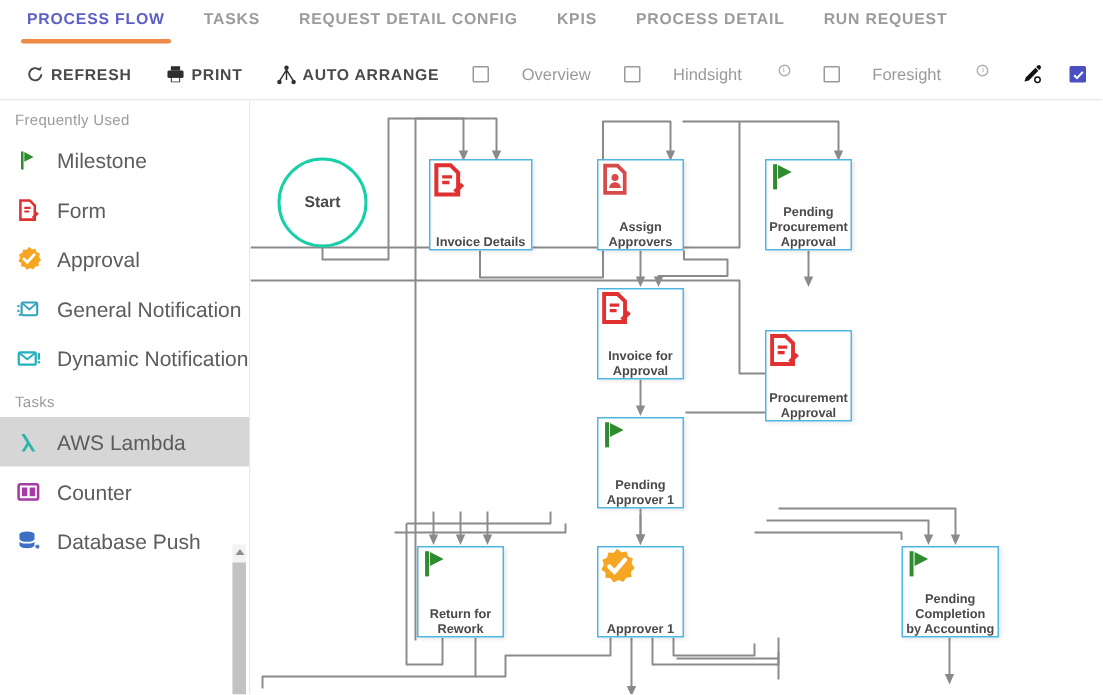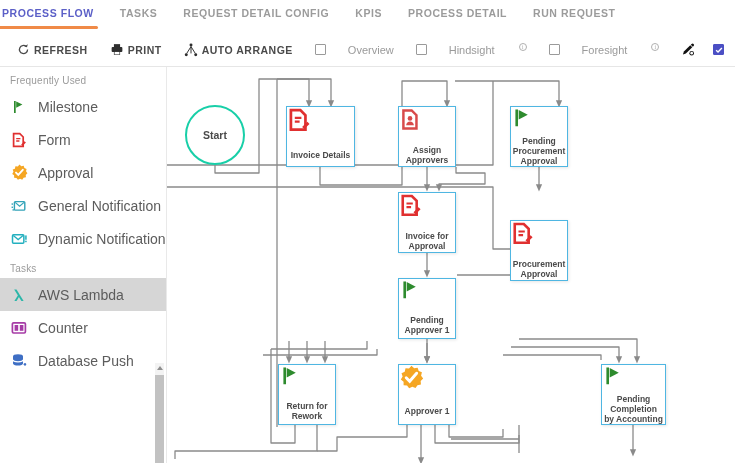--- a/index.html
+++ b/index.html
@@ -9,21 +9,21 @@
     overflow: hidden;
     background: #ffffff;
     font-family: "Liberation Sans", sans-serif;
     -webkit-font-smoothing: antialiased;
   }
   #app { position: relative; width: 735px; height: 463px; background:#fff; }
 
   
   .tabbar {
     position: absolute; left:0; top:0; width:735px; height:31px;
-    display:flex; align-items:flex-start; padding-left:2px;
+    display:flex; align-items:flex-start; padding-left:18px;
     background:#fff;
   }
   .tab {
     position: relative;
     font-size: 10.5px; letter-spacing: .55px; font-weight:700;
     color:#9b9b9b; padding: 7px 0 0 0; margin-right: 26px;
     white-space: nowrap; cursor: pointer;
   }
   .tab.active { color:#5b5fc7; }
   .tab.active::after {
@@ -102,21 +102,21 @@
 
   
   .canvas {
     position:absolute; left:167px; top:67px; width:568px; height:396px;
     background:#fff; overflow:hidden;
   }
   .canvas svg { position:absolute; left:0; top:0; }
 
   .node {
     position:absolute; background:#fff; border:1.6px solid #4fb6e2;
-    display:flex; flex-direction:column; align-items:center; justify-content:center;
+    display:flex; flex-direction:column; align-items:center; justify-content:flex-end;
     box-shadow: 1px 1px 3px rgba(0,0,0,0.10);
     cursor:pointer;
   }
   .node .nico { margin-top:7px; height:28px; display:flex; align-items:center; justify-content:center; }
   .node .nlabel {
     font-size:8.5px; color:#4a4a4a; font-weight:700; text-align:center;
     line-height:10px; padding:2px 2px 0 2px; letter-spacing:0px;
   }
   .stacked::before {
     content:""; position:absolute; left:6px; top:-6px; right:-6px; bottom:6px;

